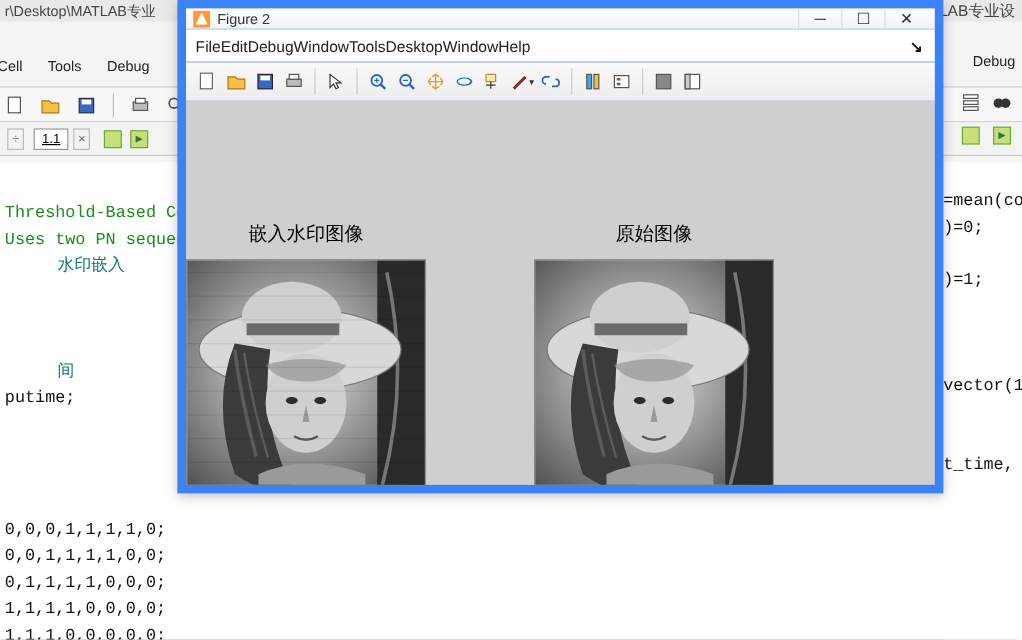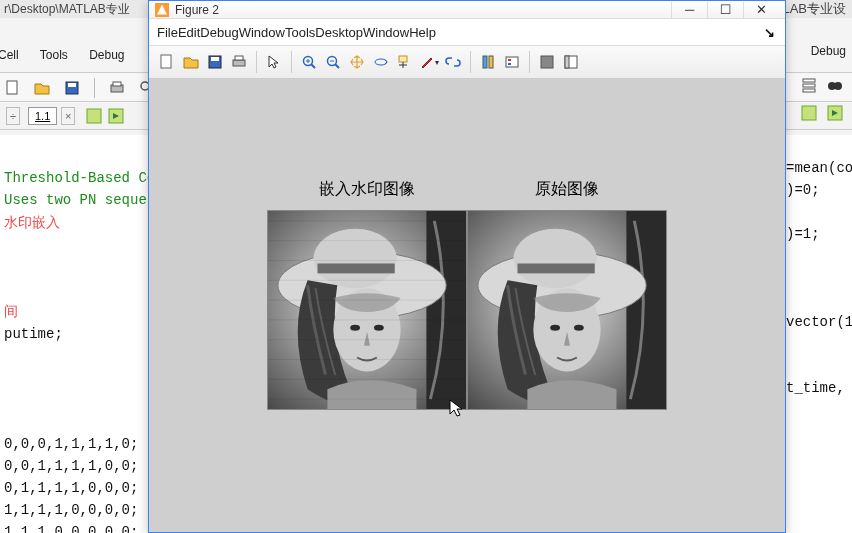--- a/index.html
+++ b/index.html
@@ -62,38 +62,38 @@
     top: 135px; left: 0; right: 0; bottom:0;
     font-family: "Courier New", monospace;
     font-size: 14px;
     background: #fff;
     color: #111;
     padding: 10px 4px 4px 4px;
     line-height: 22px;
     white-space: pre;
   }
   .cm-green { color: #1a8d1a; }
-  .cm-cjk { color: #ef4444; font-family:Liberation Sans, sans-serif; }
+  .cm-cjk { color: #0f766e; font-family:Liberation Serif, serif;margin-left:44px; }
   .right-menu { position:absolute; top:44px; right:6px; color:#222; }
   .right-tool { position:absolute; top:76px; right:6px; }
   .right-tool .tb-ic{ margin:0 2px;}
   .right-code {
     position:absolute; top:135px; right:0; width:66px; bottom:0;
     font-family:"Courier New",monospace; font-size:14px; color:#111; background:#fff; line-height:22px; white-space:pre; text-align:left;
   }
 
   
   .figure-window {
     position: absolute;
     top: 0;
     left: 148px;
     width: 638px;
-    height: 533px;
+    height: 411px;
     background: #3b82f6;
-    border: 1px solid #3b82f6;
+    border: 7px solid #3b82f6;
     box-shadow: 0 2px 10px rgba(0,0,0,.25);
     display: flex;
     flex-direction: column;
   }
   .fig-titlebar {
     height: 18px;
     background: linear-gradient(#fff,#f3f3f3);
     border-bottom: 1px solid #ddd;
     display: flex;
     align-items: center;
@@ -143,21 +143,22 @@
     flex:1;
     background: #cfcfcf;
     position: relative;
     overflow:hidden;
   }
   .subplot-group {
     position:absolute;
     top: 100px;
     left: 0; right:0;
     display:flex;
-    justify-content:center;
+    justify-content:flex-start;
+    gap: 90px;
   }
   .subplot {
     display:flex; flex-direction:column; align-items:center;
   }
   .sp-title {
     font-size: 16px;
     color: #000;
     margin-bottom: 10px;
     font-family:"Microsoft YaHei","SimSun",sans-serif;
   }

